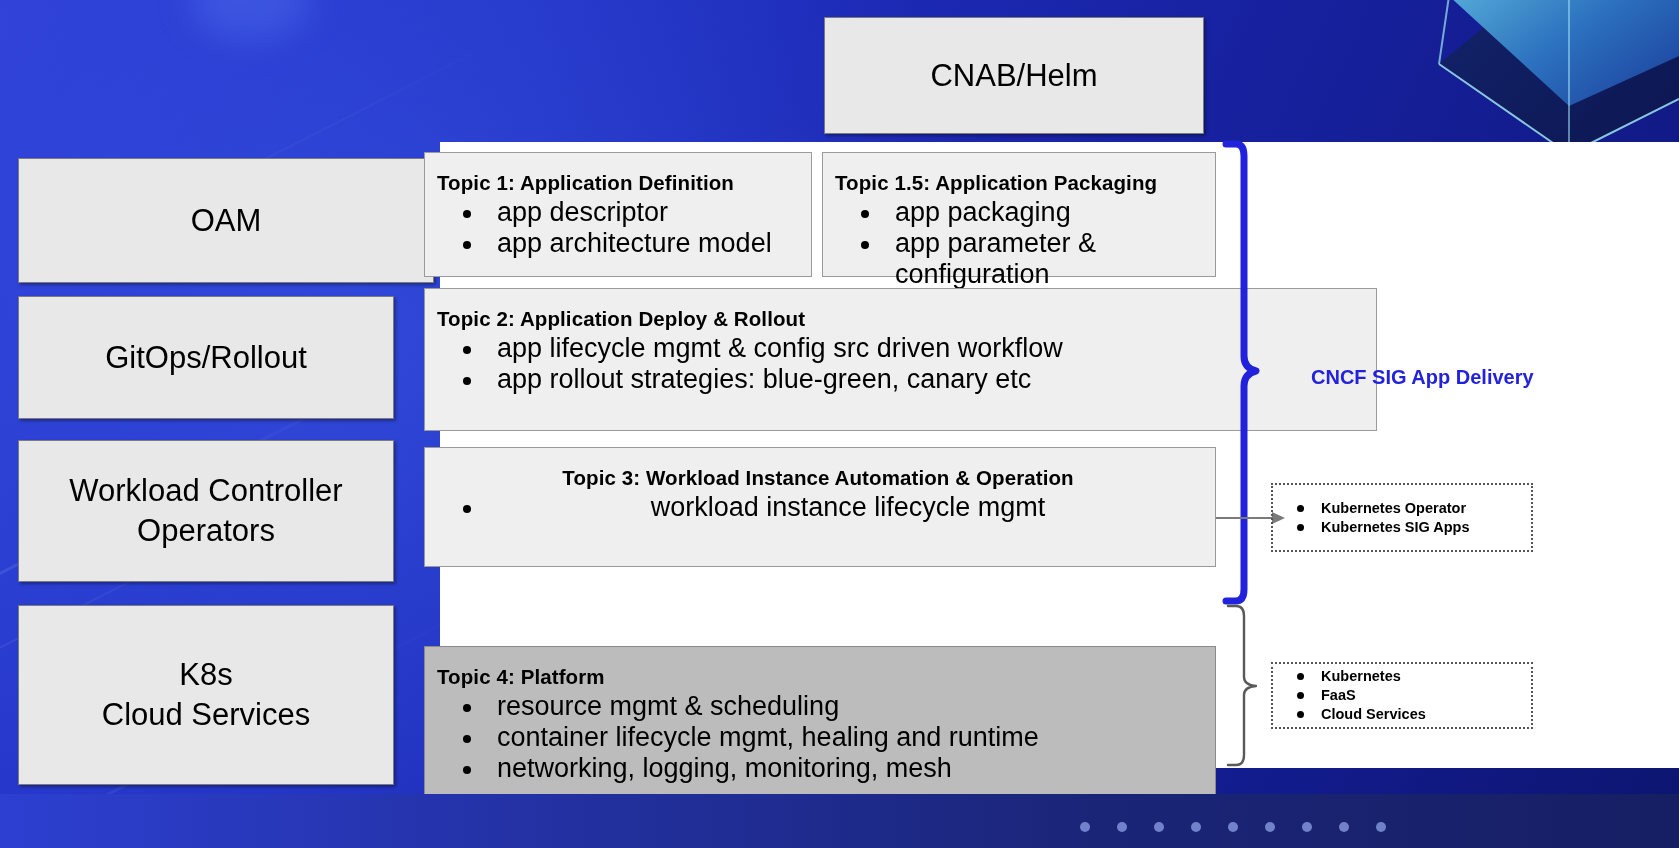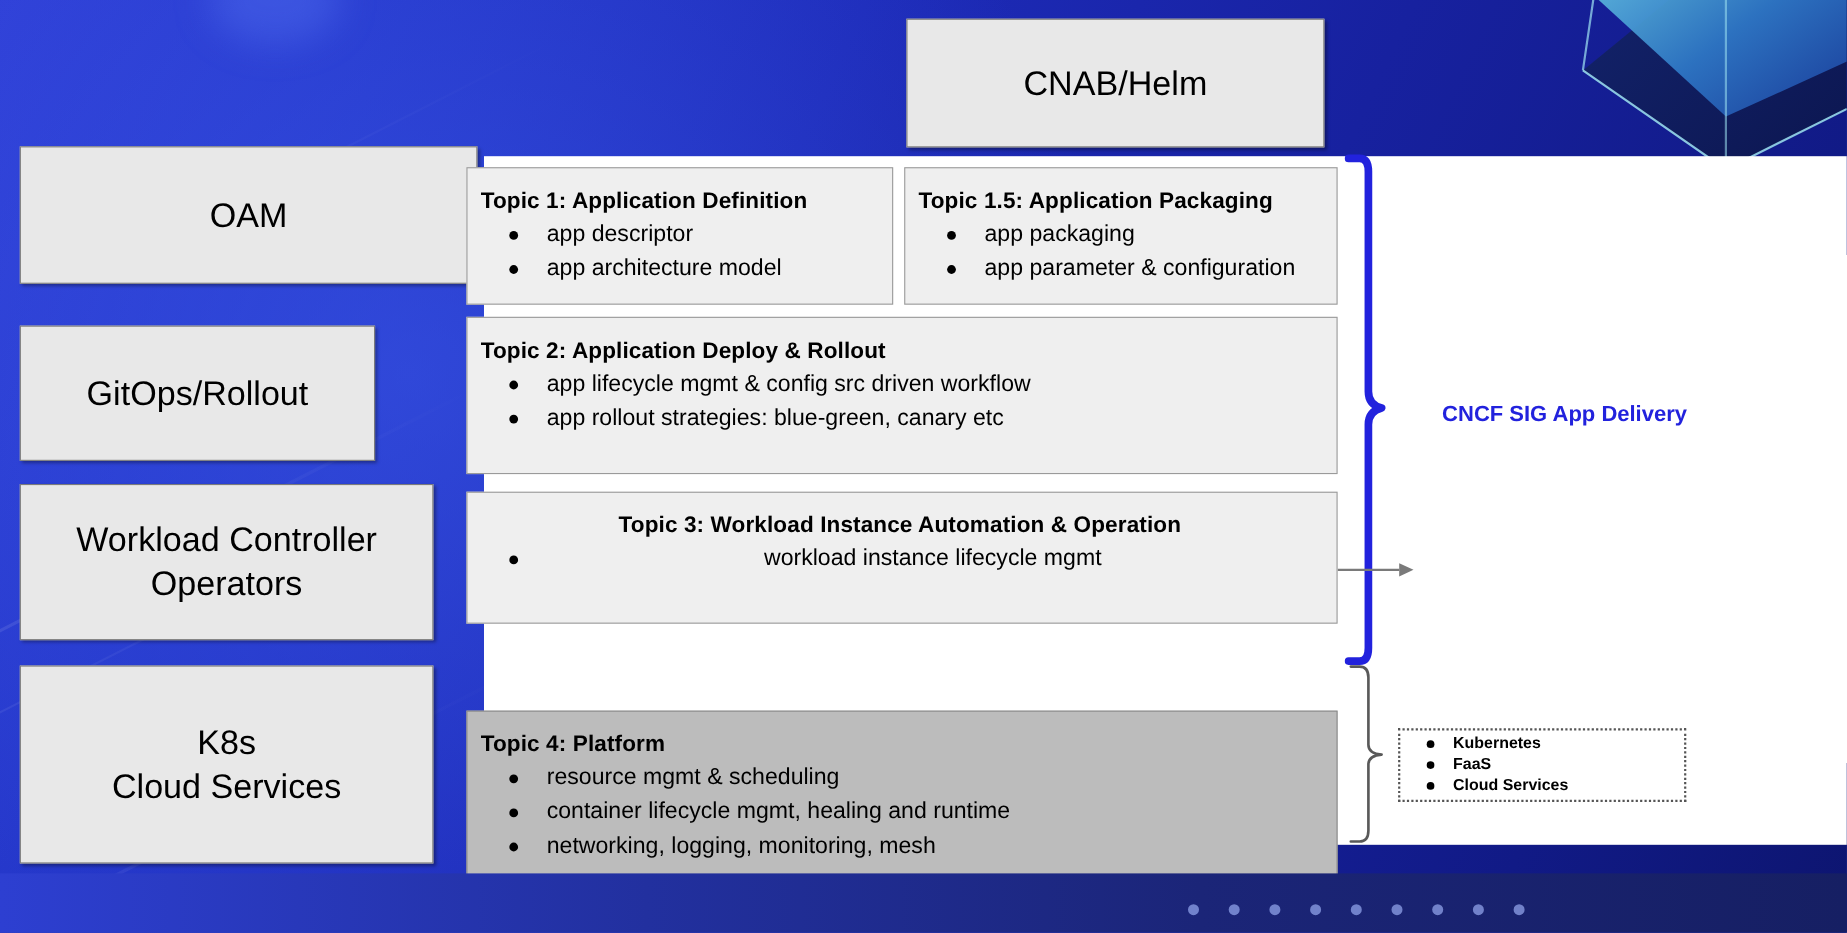--- a/index.html
+++ b/index.html
@@ -35,45 +35,45 @@
   
   .gbox{
     position:absolute;background:#e8e8e8;border:1px solid #7b7b7b;
     box-sizing:border-box;display:flex;align-items:center;justify-content:center;
     color:#000;text-align:center;
   }
   .gbox.shadow{box-shadow:2px 2px 3px rgba(0,0,0,.35);}
 
   
   #rail .gbox{left:18px;font-size:31px;line-height:40px;font-weight:400;}
-  #oam{top:133px;width:416px;height:125px;}
-  #gitops{top:296px;width:323px;height:123px;align-items:center;}
+  #oam{top:158px;width:416px;height:125px;}
+  #gitops{top:296px;width:376px;height:123px;align-items:center;}
   #wco{top:440px;width:376px;height:142px;}
   #k8s{top:605px;width:376px;height:180px;}
 
   
   #cnab{left:824px;top:17px;width:380px;height:117px;font-size:31px;}
 
   
   .topic{
     position:absolute;box-sizing:border-box;background:#efefef;border:1px solid #9a9a9a;
     padding:18px 16px 8px 12px;color:#000;
   }
   .topic.dark{background:#bcbcbc;border-color:#8a8a8a;}
   .topic h3{margin:0 0 2px 0;font-size:20.5px;font-weight:bold;letter-spacing:.1px;}
   .topic ul{margin:0;padding:0;list-style:none;}
   .topic li{
-    position:relative;font-size:21px;line-height:31px;padding-left:60px;font-weight:400;
+    position:relative;font-size:27px;line-height:31px;padding-left:60px;font-weight:400;
   }
   .topic li::before{
     content:"";position:absolute;left:26px;top:13px;width:8px;height:8px;border-radius:50%;background:#000;
   }
   #t1{left:424px;top:152px;width:388px;height:125px;}
   #t15{left:822px;top:152px;width:394px;height:125px;}
-  #t2{left:424px;top:288px;width:792px;height:143px;}
+  #t2{left:424px;top:288px;width:953px;height:143px;}
   #t3{left:424px;top:447px;width:792px;height:120px;text-align:center;}
   #t4{left:424px;top:603px;width:792px;height:154px;margin-top:43px;}
 
   
   #brace-blue{position:absolute;left:1222px;top:140px;width:40px;height:465px;pointer-events:none;}
   
   #brace-grey{position:absolute;left:1224px;top:603px;width:40px;height:165px;pointer-events:none;}
 
   
   #arrow3{position:absolute;left:1216px;top:508px;width:70px;height:20px;pointer-events:none;}
@@ -210,20 +210,26 @@
     <path d="M4 3 H12 Q20 3 20 13 V74 Q20 82 32 83 Q20 84 20 92 V152 Q20 162 12 162 H4" fill="none" stroke="#595959" stroke-width="2.4" stroke-linecap="round" stroke-linejoin="round"></path>
   </svg>
 
   <svg id="arrow3" viewBox="0 0 70 20">
     <line x1="0" y1="10" x2="56" y2="10" stroke="#7a7a7a" stroke-width="2"></line>
     <polygon points="56,4 69,10 56,16" fill="#7a7a7a"></polygon>
   </svg>
 
   <div id="sig-label">CNCF SIG App Delivery</div>
 
+  <div id="d1" class="dbox">
+    <ul>
+      <li>Kubernetes Operator</li>
+      <li>Kubernetes SIG Apps</li>
+    </ul>
+  </div>
 
   <div id="d2" class="dbox">
     <ul>
       <li>Kubernetes</li>
       <li>FaaS</li>
       <li>Cloud Services</li>
     </ul>
   </div>
 
   <div id="bottombar">

